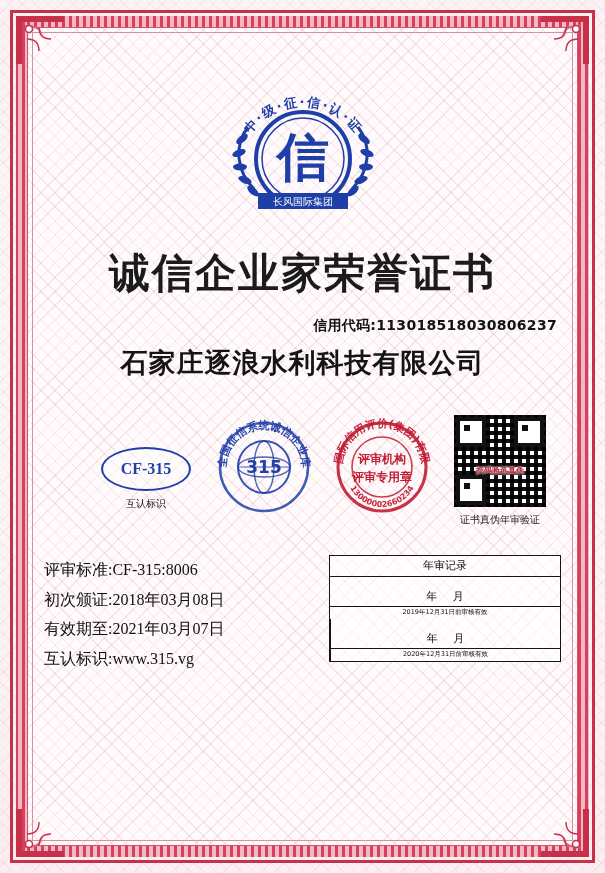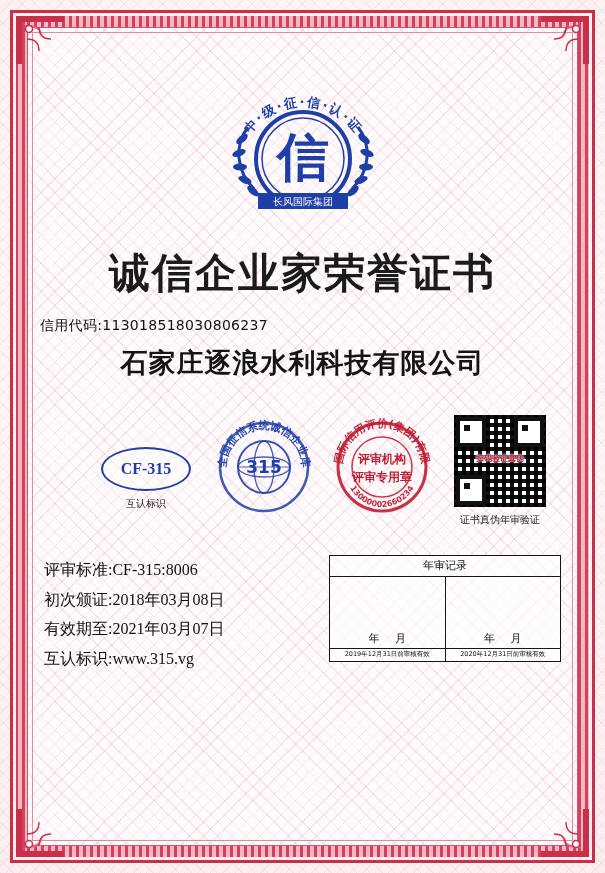--- a/index.html
+++ b/index.html
@@ -91,25 +91,25 @@
     margin-top: 20px;
     font-family: "DejaVu Sans", "Liberation Sans", sans-serif;
     font-size: 41px;
     font-weight: bold;
     color: #1b1b1b;
     letter-spacing: 2px;
   }
 
   .credit-code {
     margin-top: 16px;
-    text-align: left;
+    text-align: right;
     padding-right: 8px;
     font-family: "DejaVu Sans", "Liberation Sans", sans-serif;
     font-size: 14px;
-    font-weight: normal;
+    font-weight: bold;
     color: #121212;
     letter-spacing: 0.3px;
   }
 
   .company {
     margin-top: 10px;
     font-family: "DejaVu Sans", "Liberation Sans", sans-serif;
     font-size: 27px;
     font-weight: bold;
     color: #141414;
@@ -185,21 +185,21 @@
     width: 6px; height: 6px;
     background: #111;
     margin: 4px;
   }
   .qr .f1 { left: 2px; top: 2px; }
   .qr .f2 { right: 2px; top: 2px; }
   .qr .f3 { left: 2px; bottom: 2px; }
   .qr .qtext {
     position: absolute;
     left: 0; right: 0;
-    top: 38px;
+    top: 50px;
     text-align: center;
     color: #c01d33;
     font-size: 8px;
     font-weight: bold;
     font-family: "DejaVu Sans", "Liberation Sans", sans-serif;
     text-shadow: 0 0 2px #fff, 0 0 2px #fff;
   }
 
   
   .bottom {
@@ -226,20 +226,21 @@
     text-align: center;
     font-family: "DejaVu Sans", "Liberation Sans", sans-serif;
     font-size: 11px;
     padding: 2px 0 3px;
     border-bottom: 1px solid #151515;
     color: #101010;
   }
   .audit-cells {
     display: flex;
     height: 84px;
+    flex-direction: column;
   }
   .audit-cell {
     flex: 1;
     display: flex;
     flex-direction: column;
     justify-content: flex-end;
     align-items: center;
     padding-bottom: 2px;
   }
   .audit-cell + .audit-cell { border-left: 1px solid #151515; }

